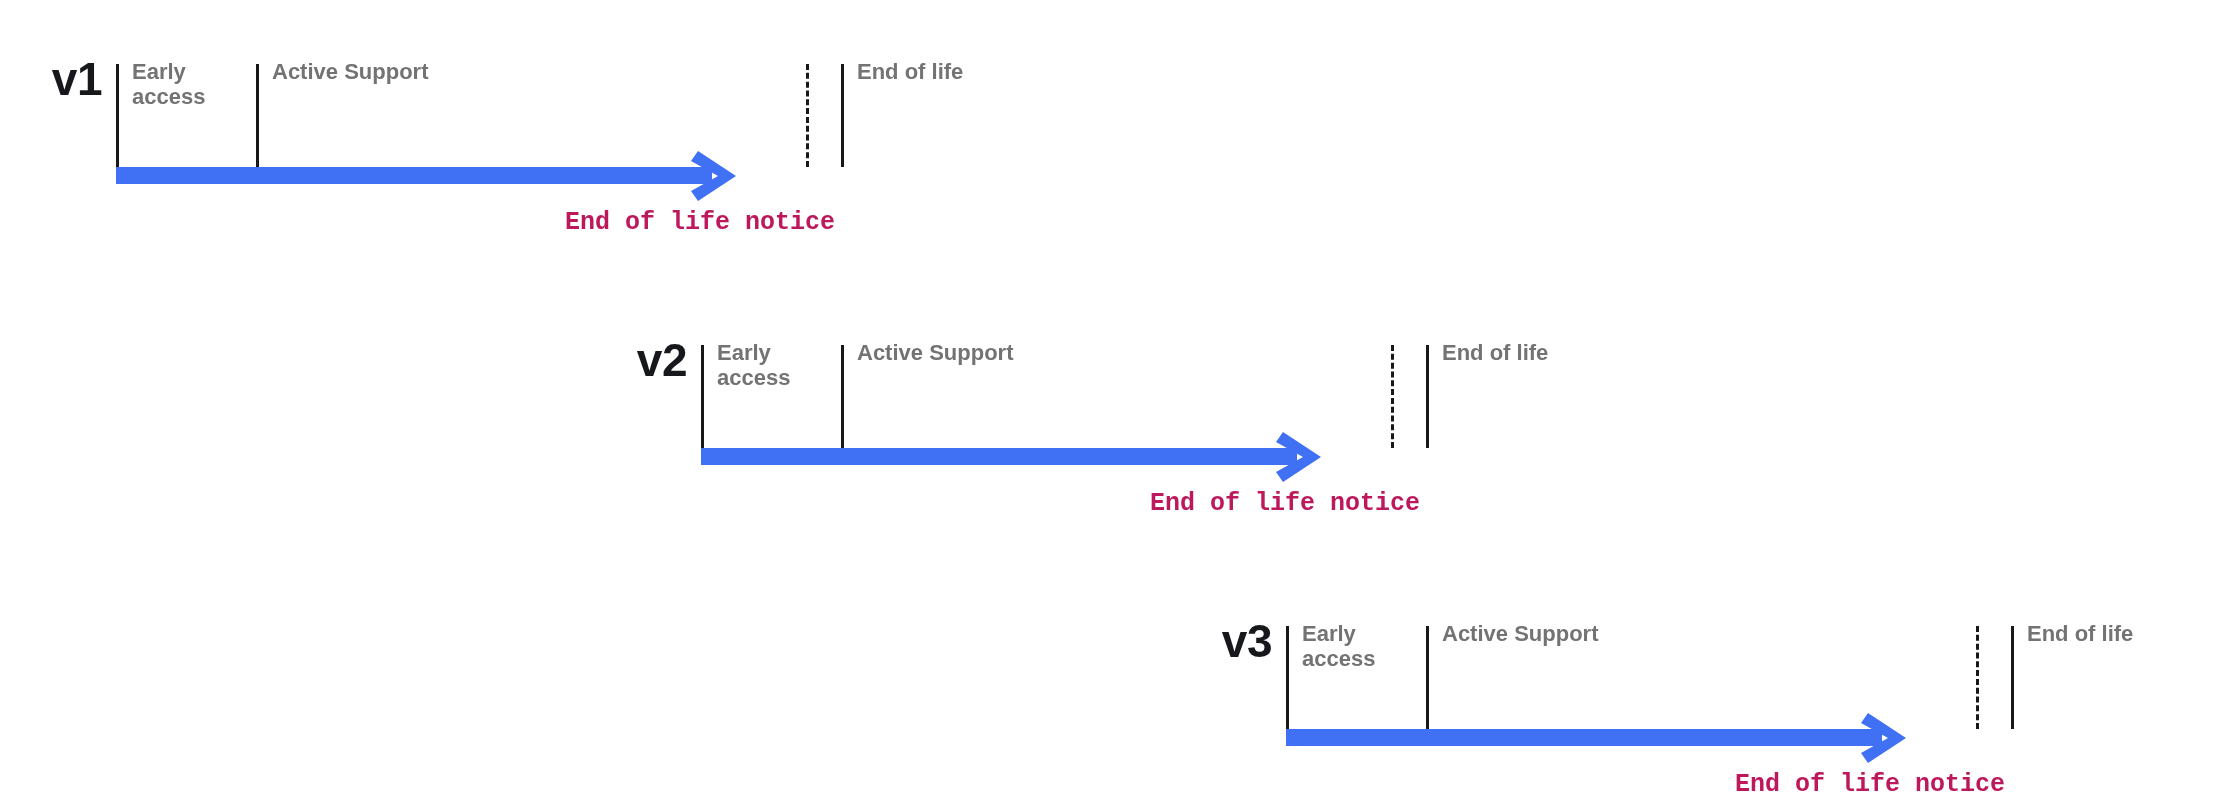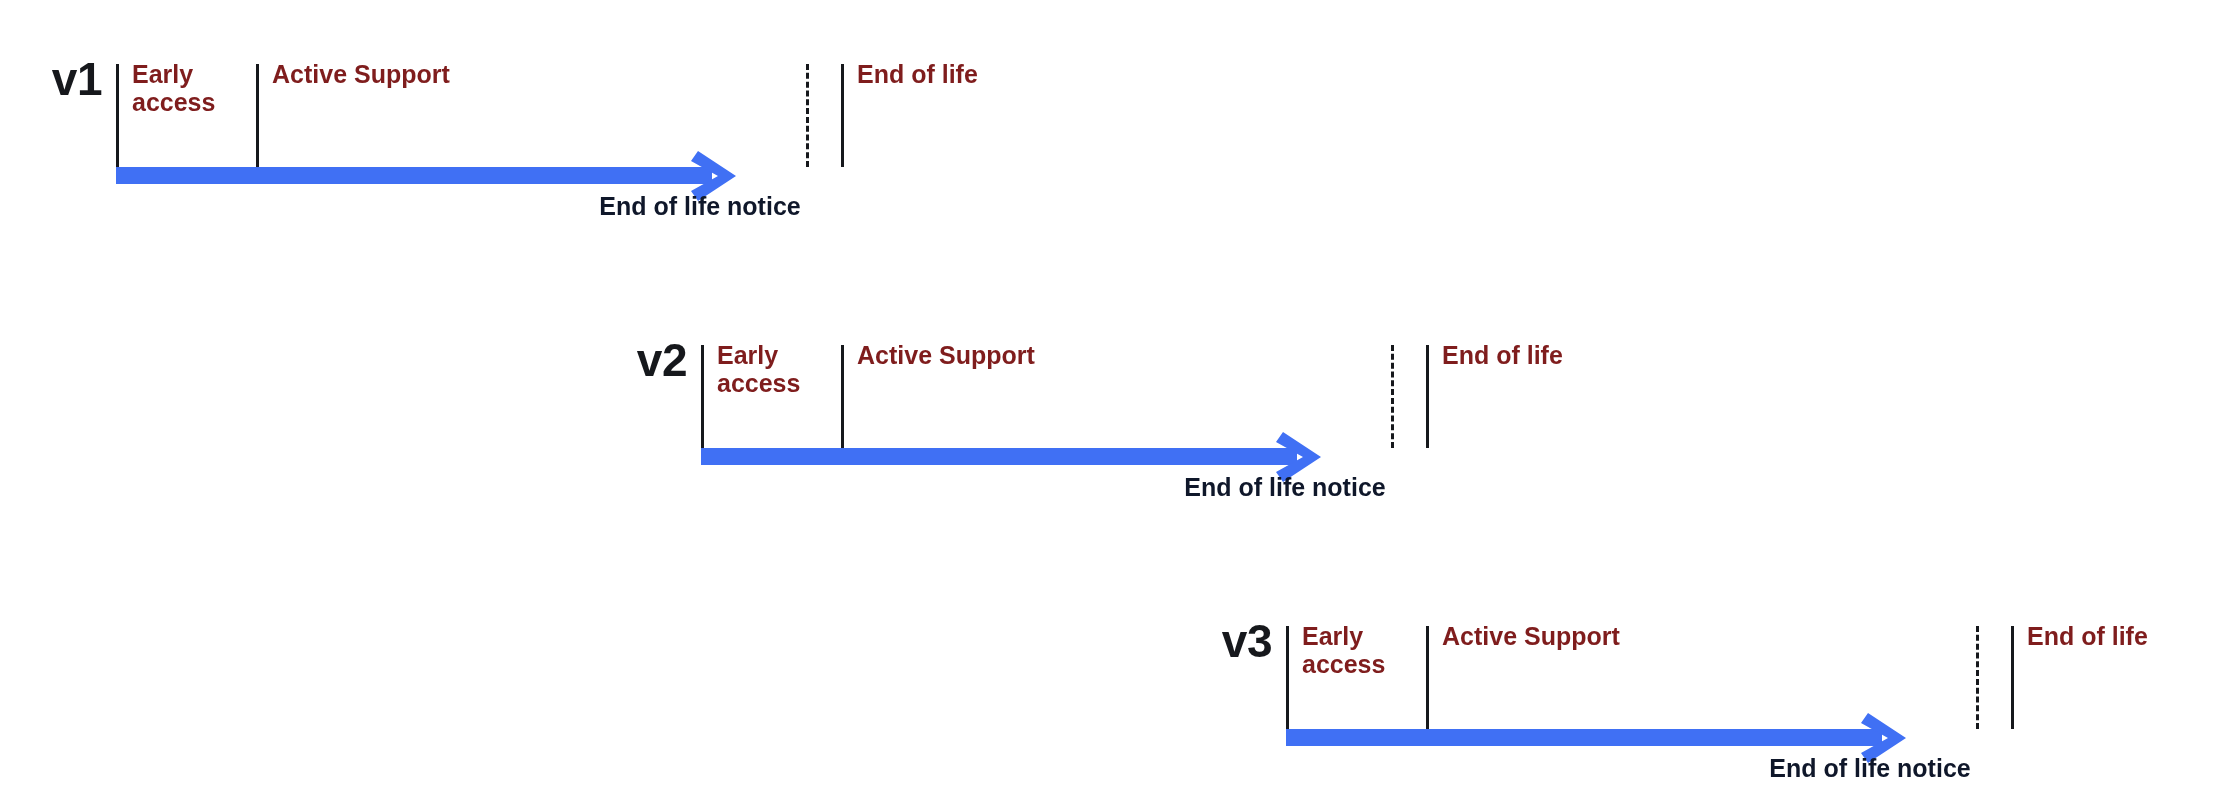--- a/index.html
+++ b/index.html
@@ -54,23 +54,23 @@
   .phase-divider.dashed {
     width: 0;
     background: none;
     border-left: 3px dashed #16181c;
   }
 
   
   .phase-label {
     position: absolute;
     top: 44px;
-    font-size: 25px;
+    font-size: 22px;
     font-weight: 700;
-    color: #7f1d1d;
+    color: #737373;
     line-height: 1.12;
     white-space: pre-line;
   }
 
   
   .lifecycle-bar {
     position: absolute;
     top: 151px;
     height: 17px;
     background: #4070f4;
@@ -85,26 +85,27 @@
   }
   .arrow-head svg {
     display: block;
     width: 54px;
     height: 54px;
   }
 
   
   .notice-label {
     position: absolute;
-    top: 176px;
+    top: 192px;
     font-size: 25px;
     font-weight: 700;
-    color: #0f172a;
+    color: #be185d;
     white-space: nowrap;
     transform: translateX(-50%);
+    font-family: Liberation Mono, monospace;
   }
 </style>
 </head>
 <body>
 
 <div id="diagram">
     <div class="timeline-row" style="left: 116px; top: 0px;">
       <div class="version-label">v1</div>
       <div class="phase-divider" style="left: 0px;"></div>
       <div class="phase-divider" style="left: 140px;"></div>

